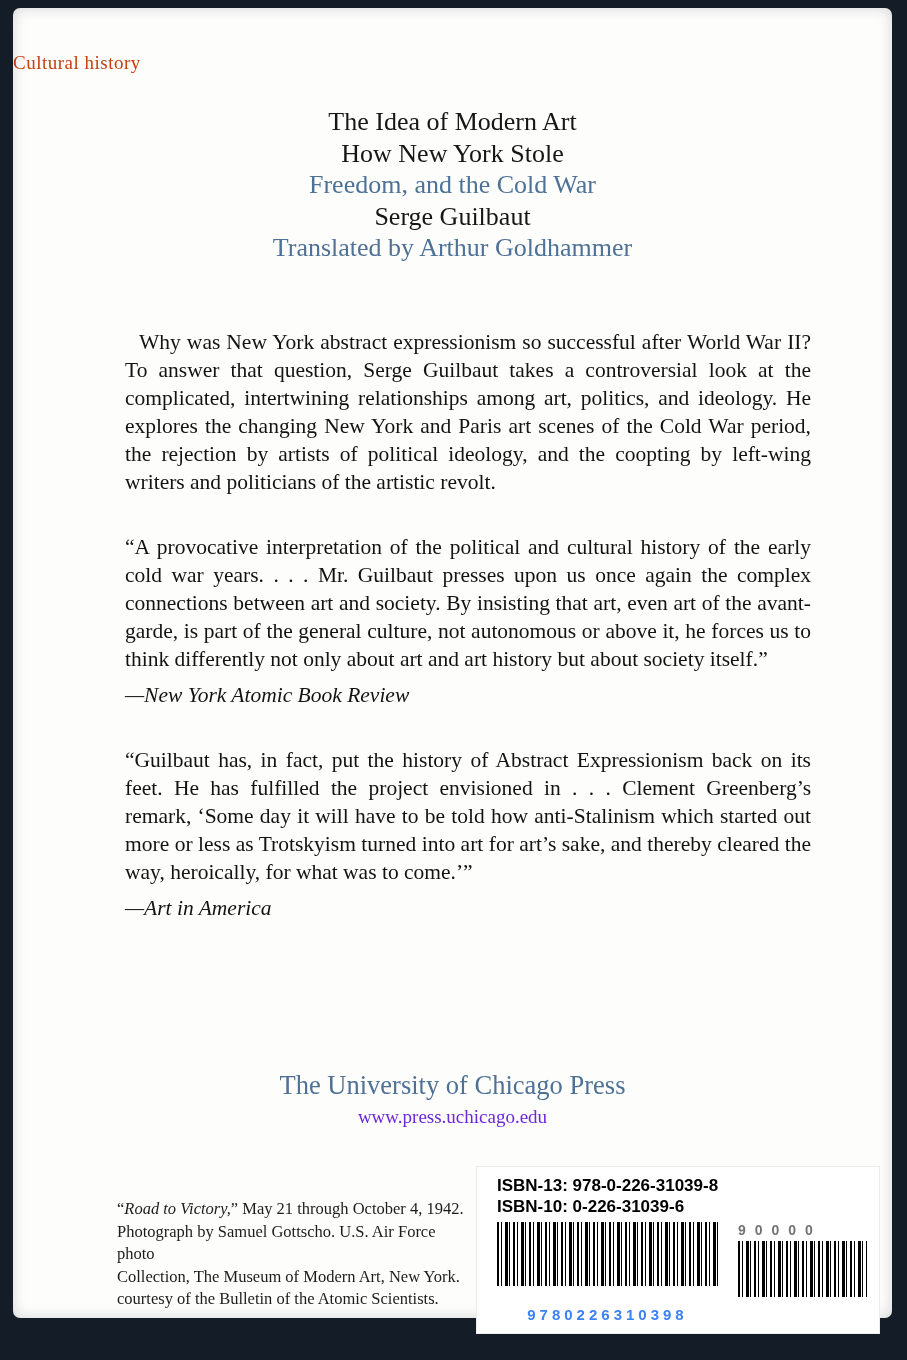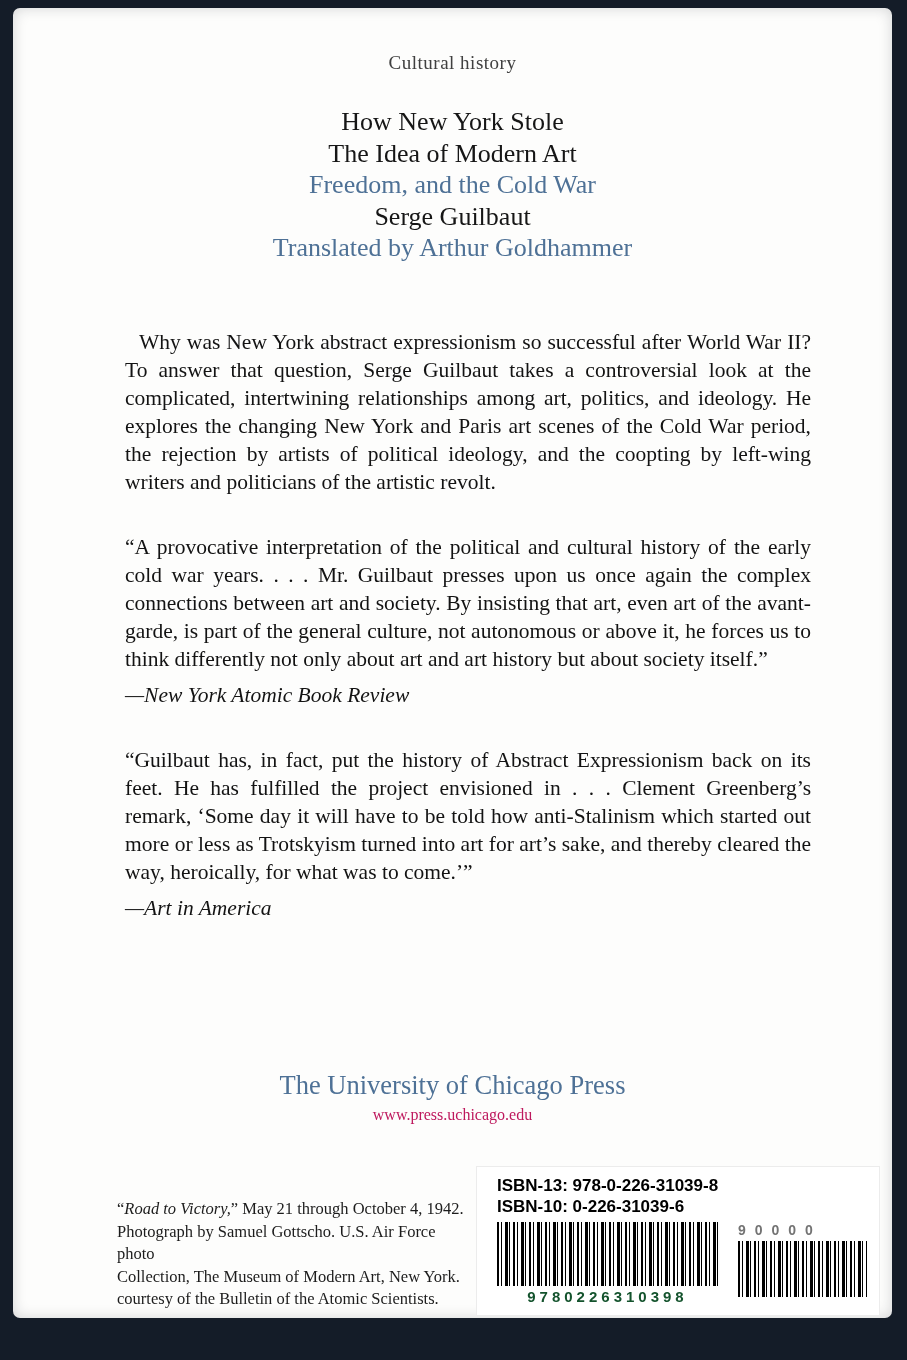--- a/index.html
+++ b/index.html
@@ -8,22 +8,22 @@
     background:#141c28; overflow:hidden;
     font-family:"Liberation Serif", serif;
   }
   .cover {
     position:absolute; left:13px; top:8px; right:15px; bottom:42px;
     background:#fdfdfc; border-radius:7px;
     box-shadow: inset 0 0 14px rgba(20,28,40,0.18);
   }
   .category {
     position:absolute; top:44px; left:0; width:100%;
-    text-align:center; font-size:19px; letter-spacing:0.5px;
-    color:#404040;
+    font-size:19px; letter-spacing:0.5px;
+    color:#c2410c;
   }
   .title-block {
     position:absolute; top:98px; left:0; width:100%;
     text-align:center; font-size:26px; line-height:31.5px;
     color:#161616;
   }
   .title-block .blue { color:#4e7196; }
   .text-col {
     position:absolute; left:104px; top:312px; width:702px;
     font-size:21.5px; line-height:28px; color:#131313;
@@ -33,21 +33,21 @@
   .desc { text-indent:14px; margin-bottom:37px !important; }
   .attrib { font-style:italic; margin-bottom:37px !important; }
   .bio { text-align:left; }
   .bold { font-weight:bold; }
   .ital { font-style:italic; }
   .publisher {
     position:absolute; top:1062px; left:0; width:100%;
     text-align:center;
   }
   .pub-name { font-size:26.5px; color:#4e7196; }
-  .pub-url  { font-size:16px; color:#be185d; margin-top:5px; }
+  .pub-url  { font-size:19px; color:#6d28d9; margin-top:5px; }
   .bottom-row {
     position:absolute; left:104px; top:1158px; right:12px;
     display:flex; align-items:flex-start;
   }
   .credits {
     width:372px; padding-top:32px;
     font-size:16.5px; line-height:22.5px; color:#1c1c1c;
   }
   .barcode-box {
     margin-left:auto; width:404px; min-height:144px;
@@ -67,41 +67,41 @@
       #fff 2px, #fff 4px,
       #000 4px, #000 5px,
       #fff 5px, #fff 8px,
       #000 8px, #000 11px,
       #fff 11px, #fff 12px,
       #000 12px, #000 13px,
       #fff 13px, #fff 16px);
   }
   .ean-num {
     font-family:"Liberation Sans", sans-serif; font-weight:bold;
-    font-size:15px; letter-spacing:4px; text-align:center; margin-top:2px;
-    color:#14532d;
+    font-size:15px; letter-spacing:4px; text-align:center; margin-top:20px;
+    color:#3b82f6;
   }
   .addon-code { margin-left:20px; width:132px; }
   .addon-num {
     font-family:"Liberation Sans", sans-serif; font-weight:bold;
     font-size:14px; letter-spacing:9px; color:#737373;
   }
   .addon-bars { height:56px; margin-top:3px; }
 </style>
 </head>
 <body>
 
 <div class="page">
   <div class="cover">
 
     <div class="category">Cultural history</div>
 
     <div class="title-block">
+      <div>The Idea of Modern Art</div>
       <div>How New York Stole</div>
-      <div>The Idea of Modern Art</div>
       <div class="blue">Freedom, and the Cold War</div>
       <div>Serge Guilbaut</div>
       <div class="blue">Translated by Arthur Goldhammer</div>
     </div>
 
     <div class="text-col">
       <p class="desc">Why was New York abstract expressionism so successful after World War II? To answer that question, Serge Guilbaut takes a controversial look at the complicated, intertwining relationships among art, politics, and ideology. He explores the changing New York and Paris art scenes of the Cold War period, the rejection by artists of political ideology, and the coopting by left-wing writers and politicians of the artistic revolt.</p>
       <p class="quote">“A provocative interpretation of the political and cultural history of the early cold war years. . . . Mr. Guilbaut presses upon us once again the complex connections between art and society. By insisting that art, even art of the avant-garde, is part of the general culture, not autonomous or above it, he forces us to think differently not only about art and art history but about society itself.”</p>
       <p class="attrib">—New York Atomic Book Review</p>
       <p class="quote">“Guilbaut has, in fact, put the history of Abstract Expressionism back on its feet. He has fulfilled the project envisioned in . . . Clement Greenberg’s remark, ‘Some day it will have to be told how anti-Stalinism which started out more or less as Trotskyism turned into art for art’s sake, and thereby cleared the way, heroically, for what was to come.’”</p>

